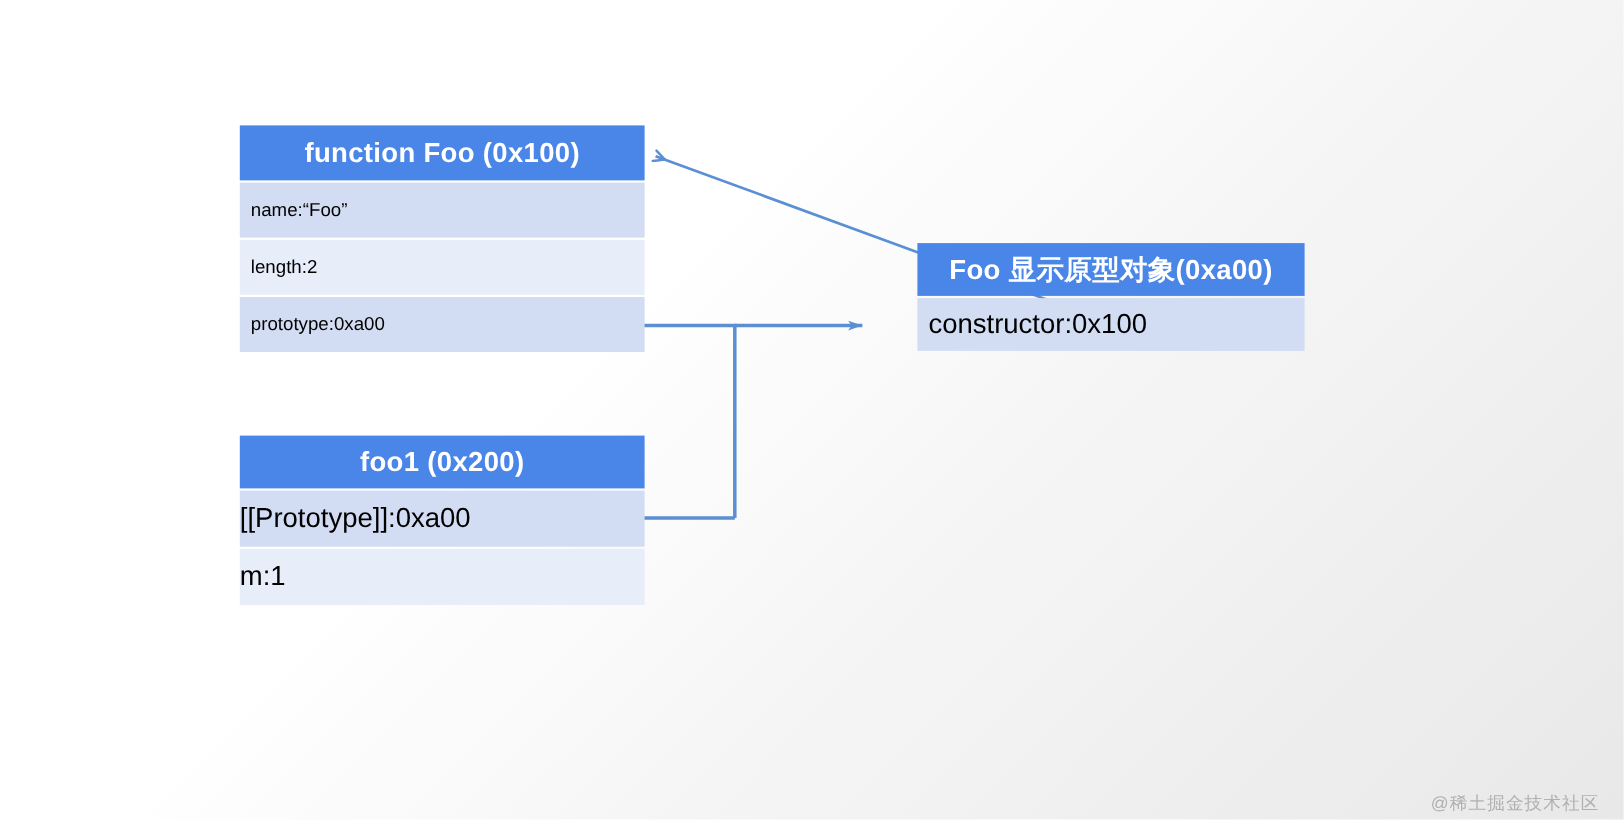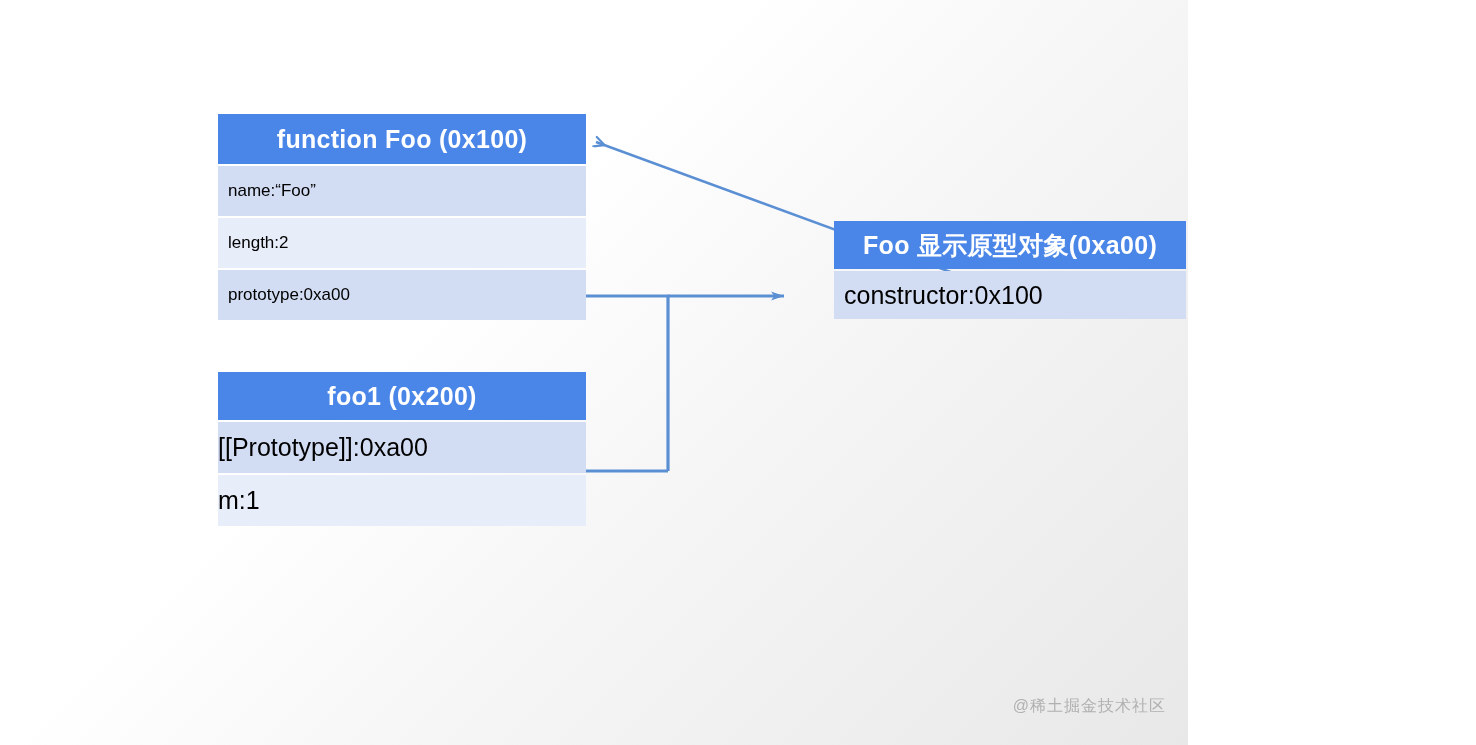--- a/index.html
+++ b/index.html
@@ -7,21 +7,21 @@
     padding: 0;
   }
   body {
     width: 1476px;
     height: 745px;
     overflow: hidden;
     font-family: "Liberation Sans", "DejaVu Sans", sans-serif;
   }
   #canvas {
     position: relative;
-    width: 1188px;
+    width: 1476px;
     height: 745px;
     background: linear-gradient(135deg, #ffffff 0%, #ffffff 38%, #f5f5f5 62%, #e8e8e8 100%);
     overflow: hidden;
   }
 
   
   .obj-box {
     position: absolute;
     box-sizing: border-box;
   }
@@ -58,21 +58,21 @@
   }
   #box-foo-fn .obj-row {
     height: 50px;
     font-size: 17px;
     padding-left: 10px;
   }
 
   
   #box-foo1 {
     left: 218px;
-    top: 372px;
+    top: 396px;
     width: 368px;
   }
   #box-foo1 .obj-header {
     height: 48px;
     font-size: 25px;
   }
   #box-foo1 .obj-row {
     height: 51px;
     font-size: 25px;
   }
@@ -101,21 +101,21 @@
     top: 0;
     width: 1476px;
     height: 745px;
     pointer-events: none;
   }
 
   
   #watermark {
     position: absolute;
     right: 22px;
-    bottom: 28px;
+    bottom: 4px;
     font-size: 16px;
     color: #b0b0b0;
     letter-spacing: 1px;
     white-space: nowrap;
   }
 </style>
 </head>
 <body>
 
 <div id="canvas">

